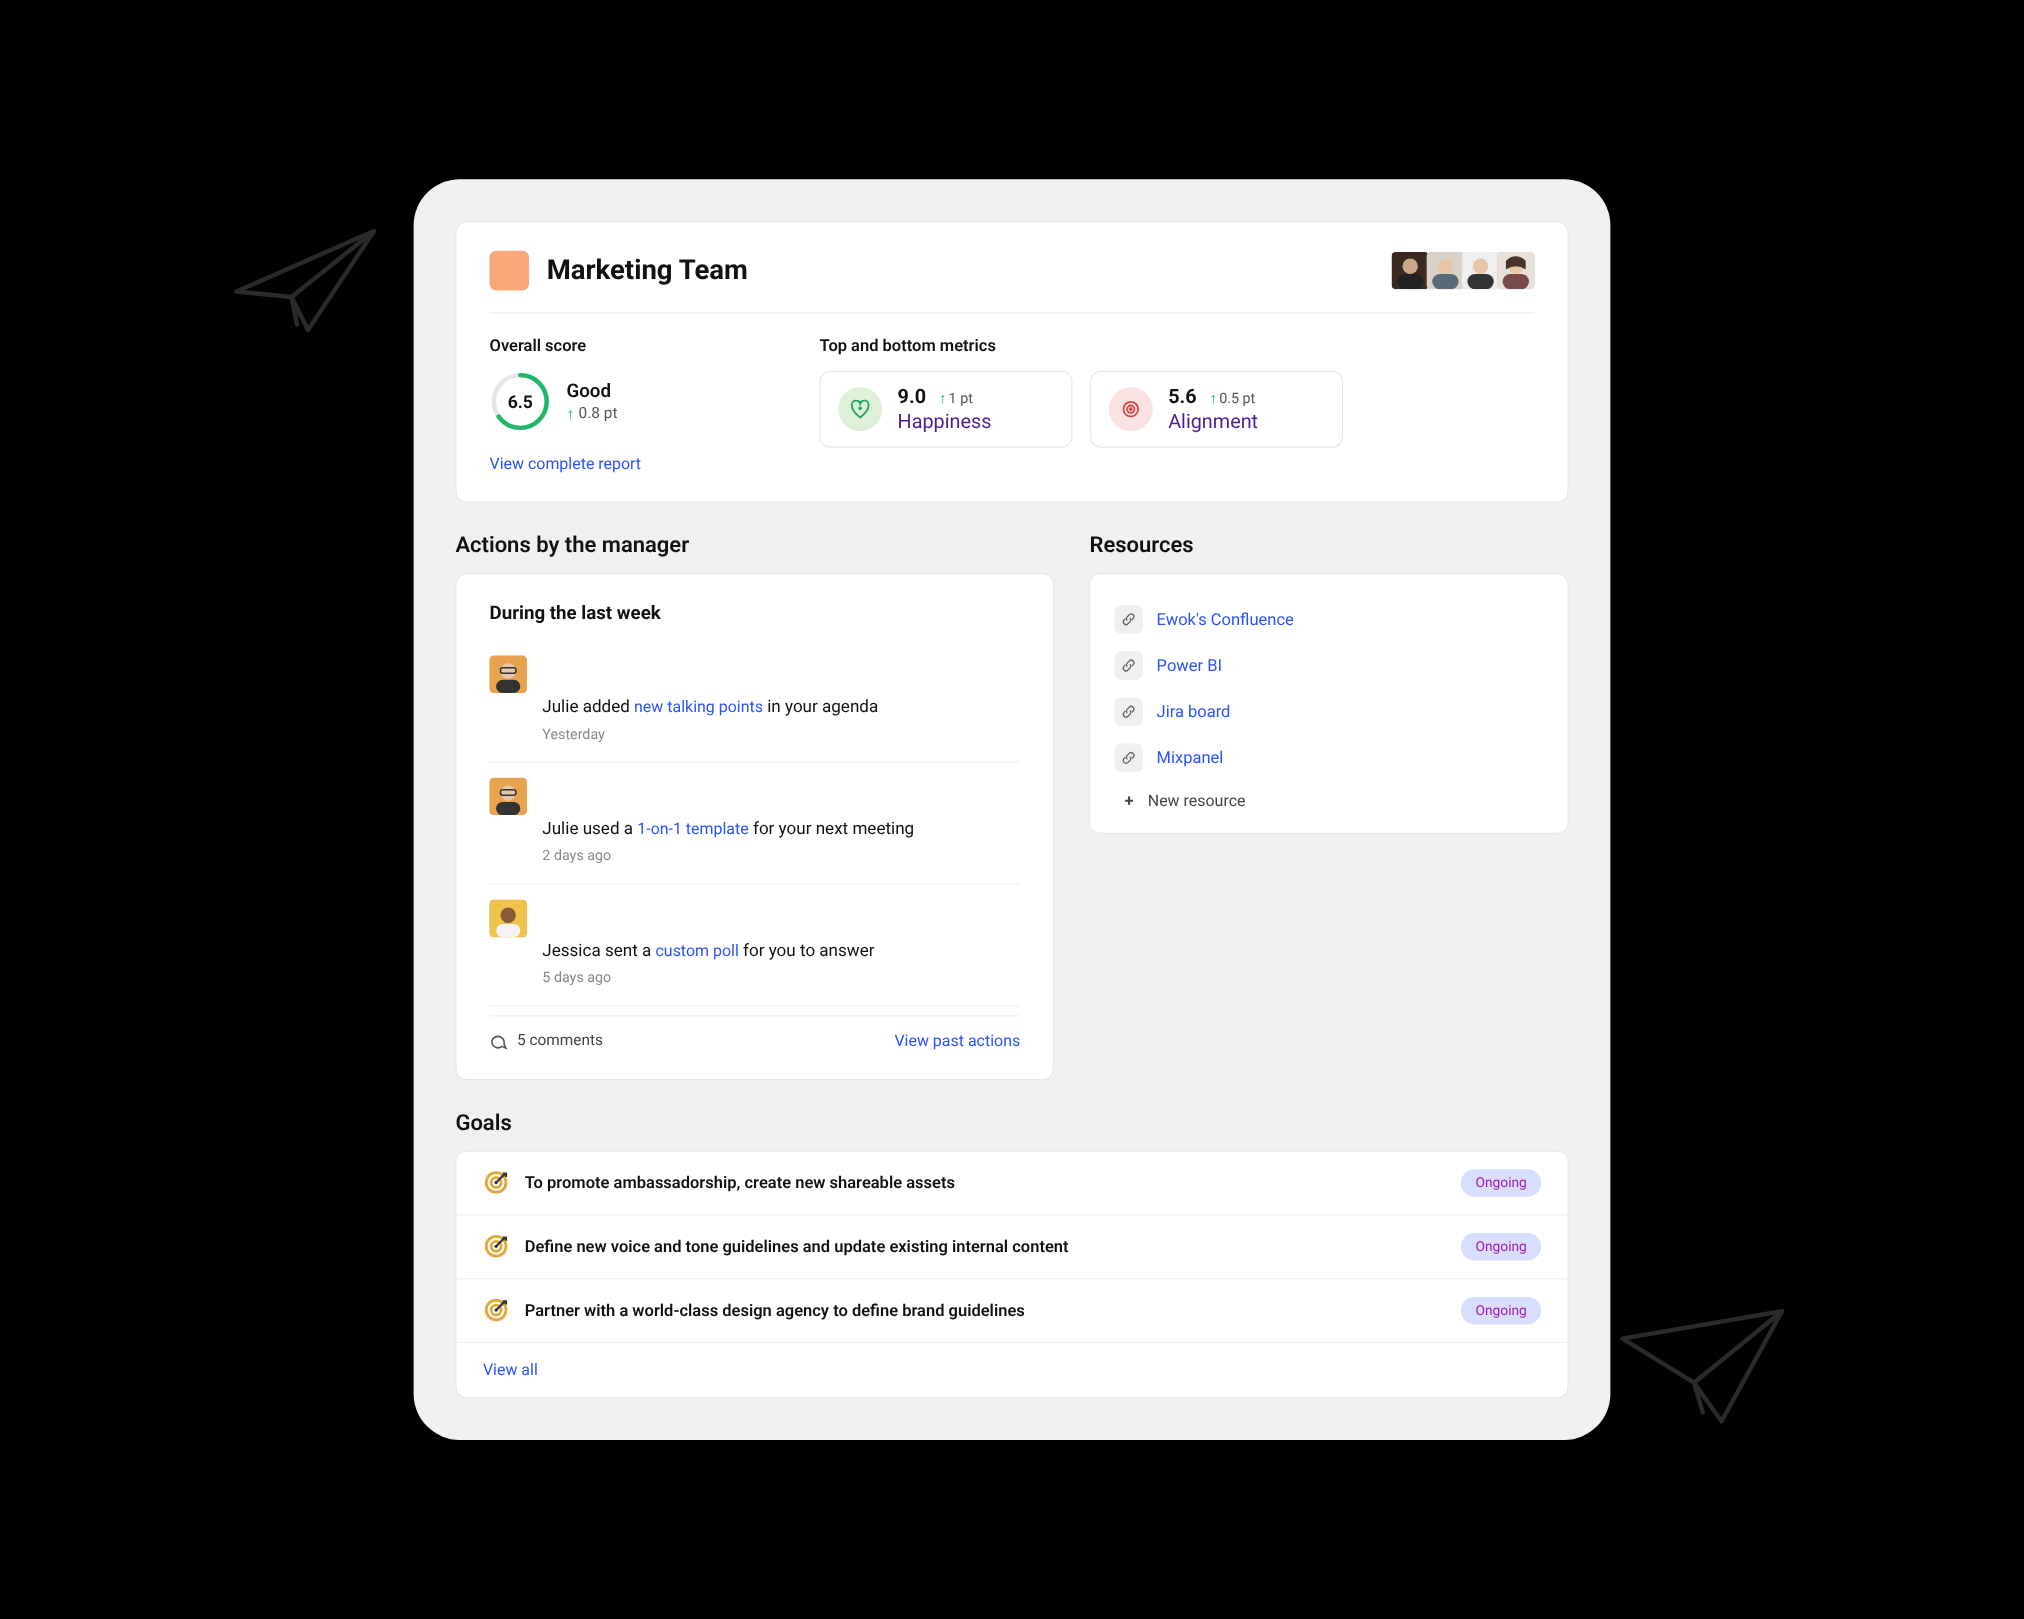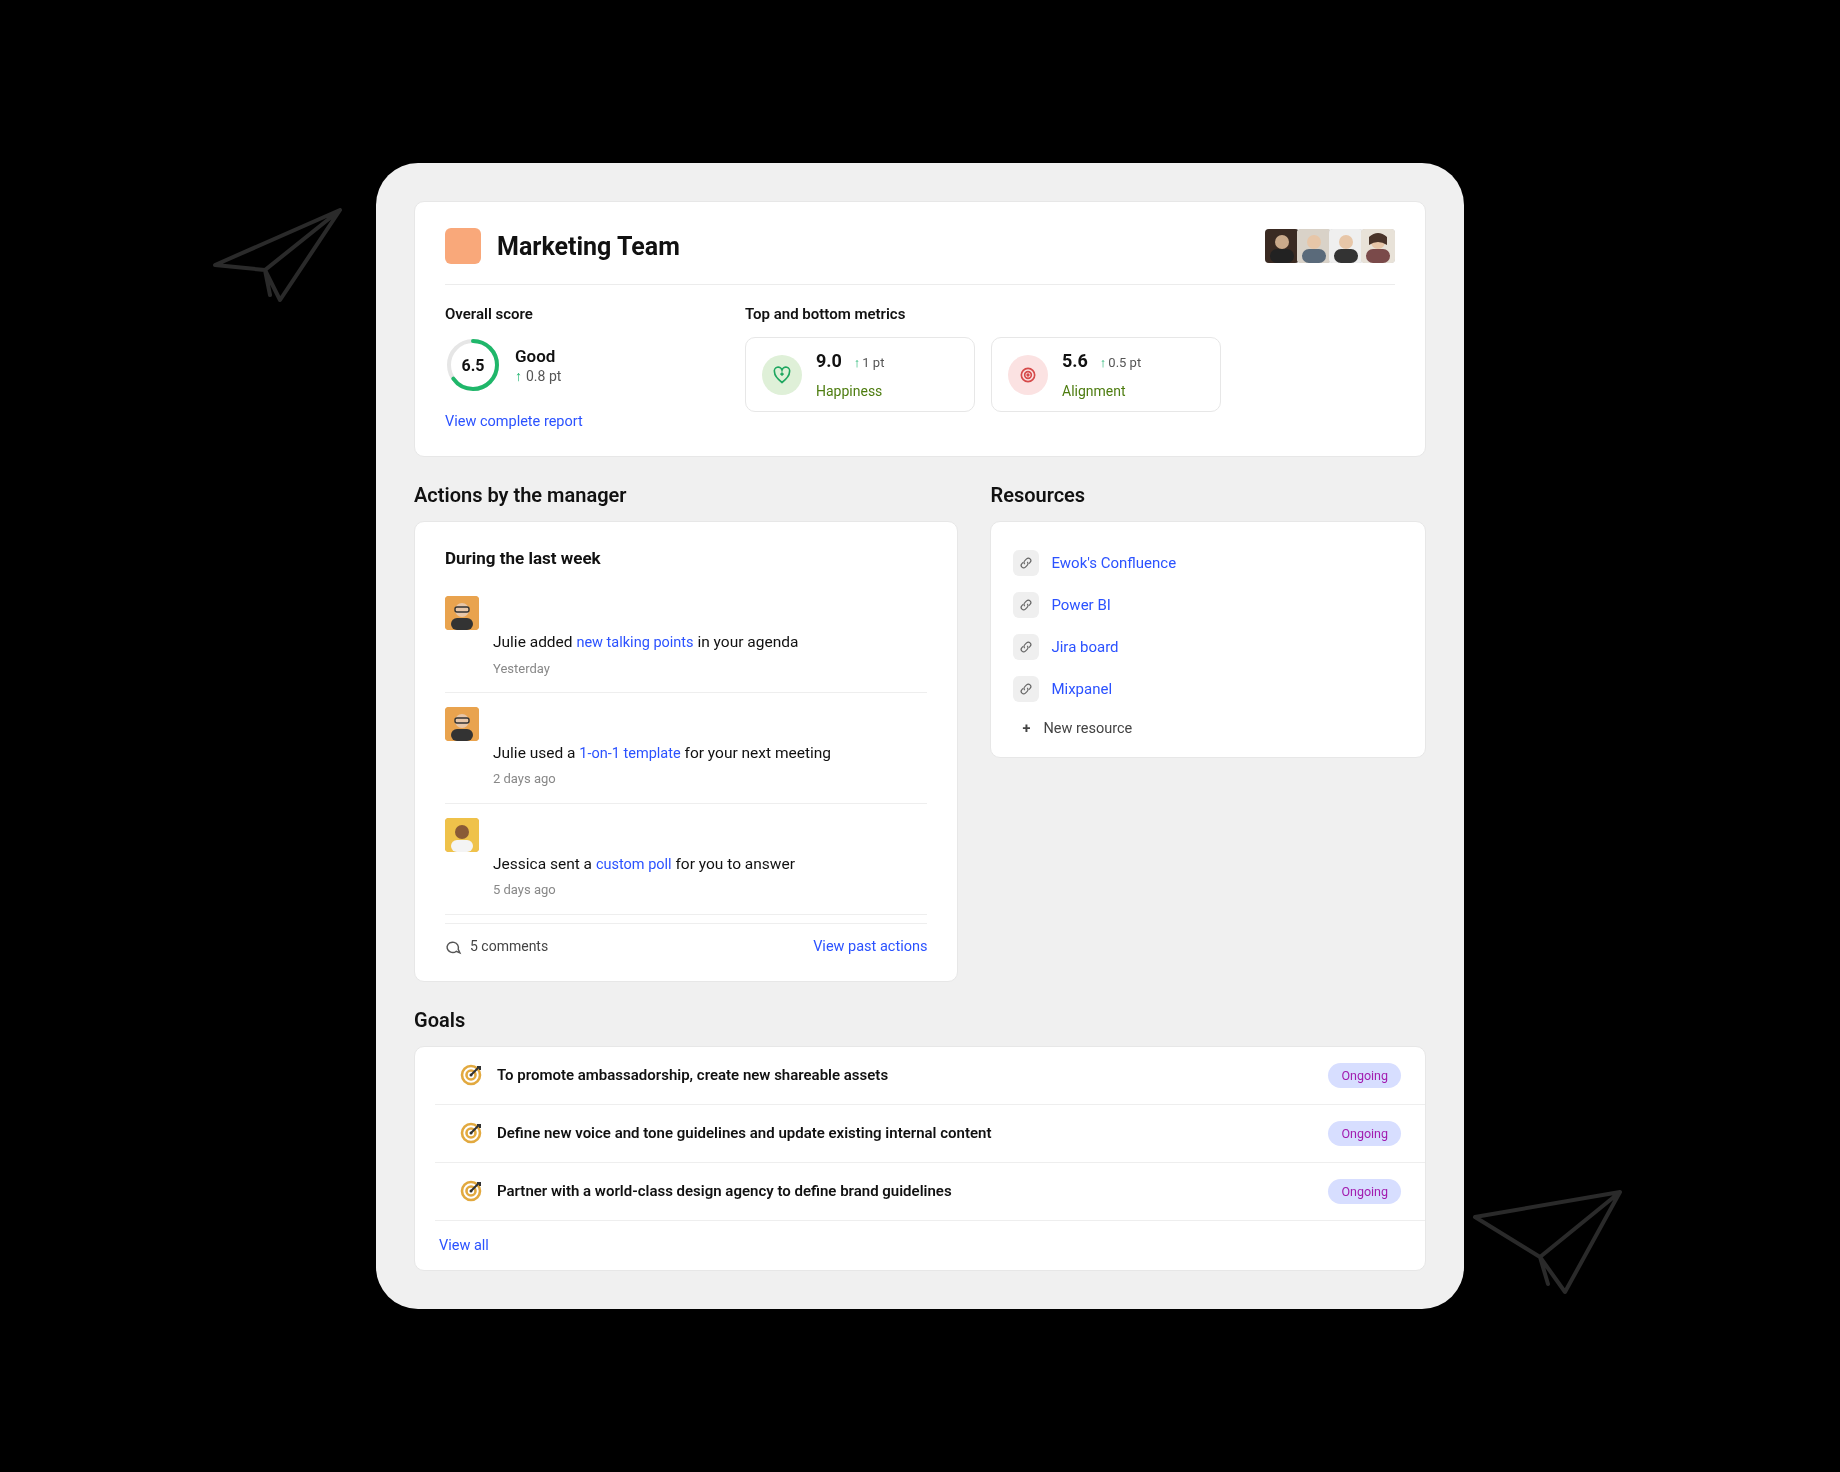--- a/index.html
+++ b/index.html
@@ -84,21 +84,21 @@
     display:flex;align-items:center;gap:14px;min-width:230px;background:#fff;
   }
   .mc-icon{
     width:40px;height:40px;border-radius:50%;display:flex;align-items:center;justify-content:center;
   }
   .mc-icon.green{background:#dff0d8;}
   .mc-icon.red{background:#fbe2e2;}
   .mc-body .num{font-weight:700;font-size:18px;display:inline-block;margin-right:8px;}
   .mc-body .dl{font-size:13px;color:#555;}
   .mc-body .dl .arrow{color:#18b26b;font-weight:700;margin-right:2px;}
-  .mc-body .cap{font-size:14px;color:#4d7c0f;margin-top:12px;}
+  .mc-body .cap{font-size:18px;color:#4c1d95;margin-top:2px;}
 
   .link{color:#2b52ff;font-size:14.5px;text-decoration:none;cursor:pointer;}
   .report-link{display:inline-block;margin-top:20px;}
 
   .section-title{font-size:20px;font-weight:600;margin:26px 0 14px;}
   .two-col{display:flex;gap:32px;align-items:flex-start;}
   .col-left{flex:1.25;}
   .col-right{flex:1;}
 
   .actions-card .range{font-weight:700;font-size:17px;margin-bottom:14px;}
@@ -125,21 +125,21 @@
     width:26px;height:26px;border-radius:6px;background:#efefef;display:flex;align-items:center;justify-content:center;
   }
   .res-link{color:#2b52ff;cursor:pointer;}
   .new-res{
     display:flex;align-items:center;gap:8px;font-size:14.5px;color:#444;margin-top:10px;cursor:pointer;padding-left:4px;
   }
   .new-res .plus{font-weight:700;width:18px;text-align:center;}
 
   .goals-card{padding:8px 0;}
   .goal-row{
-    display:flex;align-items:center;gap:14px;padding:16px 24px;border-bottom:1px solid #eee;margin-left:20px;
+    display:flex;align-items:center;gap:14px;padding:16px 24px;border-bottom:1px solid #eee;
   }
   .goal-row:first-child{border-top:none;}
   .goal-icon{width:24px;height:24px;}
   .goal-text{flex:1;font-weight:600;font-size:15px;}
   .badge{
     background:#d7deff;color:#a21caf;font-size:12.5px;padding:5px 13px;border-radius:999px;
   }
   .view-all{display:block;padding:16px 24px;}
 </style>
 </head>

